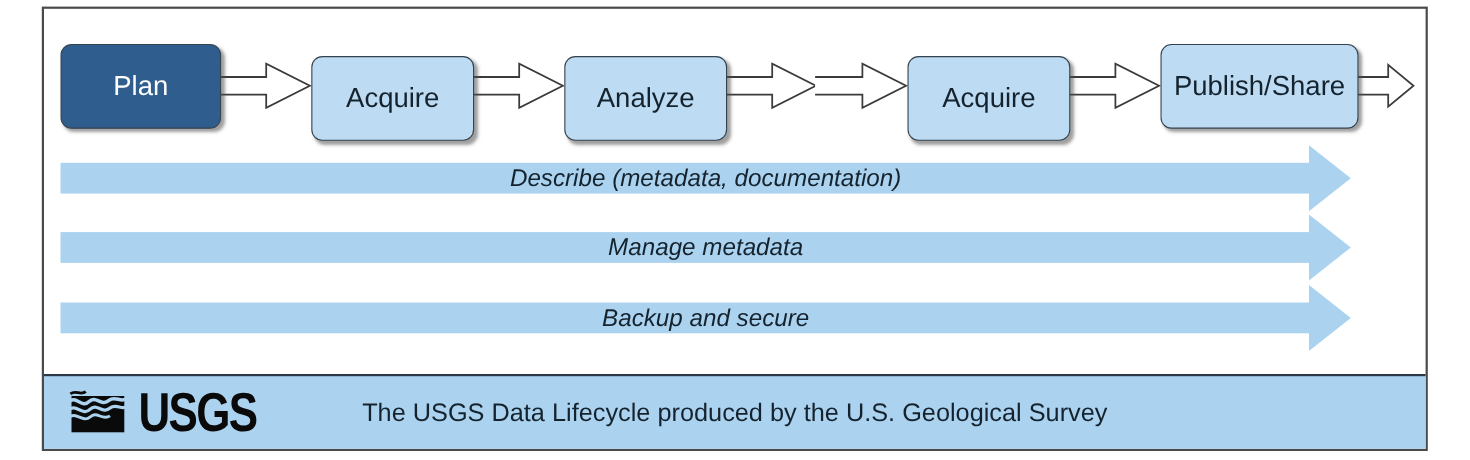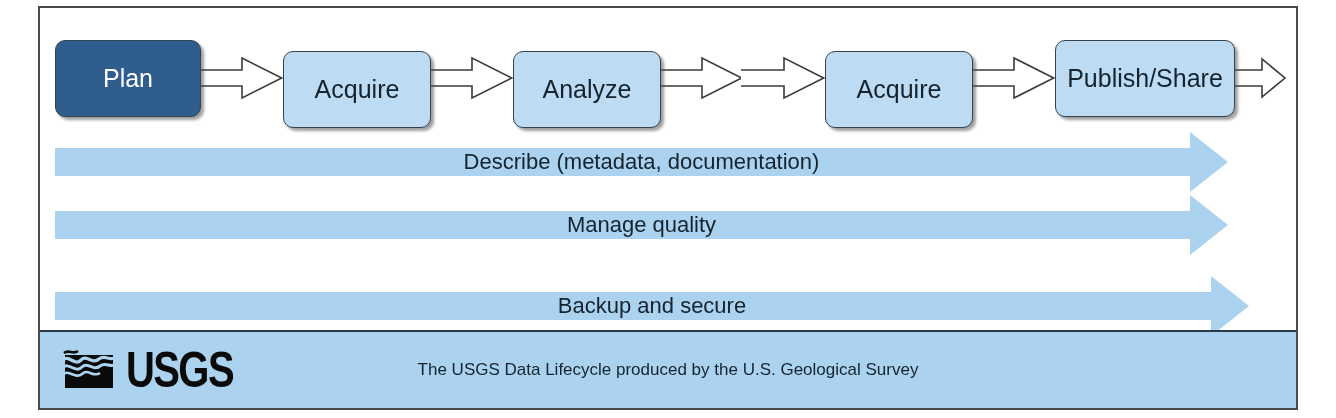--- a/index.html
+++ b/index.html
@@ -41,61 +41,61 @@
     position:relative;z-index:2;box-sizing:border-box;
   }
   .w146{width:146px;} .w148{width:148px;margin-top:23px;} .w180{width:180px;}
   .stage-primary{background:var(--dark-blue);color:#fff;}
   .connector{flex:1 1 52px;height:46px;min-width:30px;position:relative;z-index:1;margin:0 -2px;}
   .connector svg{width:100%;height:100%;display:block;}
   .connector-end{flex:0 0 55px;margin-right:0;}
   .flow-arrow-path{fill:#fff;stroke:#3B3B3B;stroke-width:1.6;vector-effect:non-scaling-stroke;}
   
   .activity-bar{
-    position:absolute;left:15px;width:1173px;height:60px;
+    position:absolute;left:15px;width:1173px;height:60px;font-style:italic;
   }
   .bar-shaft{
     position:absolute;left:0;right:38px;top:16px;bottom:16px;
     background:var(--bar-blue);
   }
   .bar-head{
     position:absolute;right:0;top:0;width:0;height:0;
     border-left:38px solid var(--bar-blue);
     border-top:30px solid transparent;
     border-bottom:30px solid transparent;
   }
   .bar-label{
     position:absolute;inset:0;
     display:flex;align-items:center;justify-content:center;
     font-size:22px;color:var(--text-dark);line-height:1;
   }
-  .bar-1{top:124px;} .bar-2{top:187px;} .bar-3{top:268px;padding-left:21px;}
+  .bar-1{top:124px;} .bar-2{top:187px;} .bar-3{top:251px;}
   
   .footer{
-    position:absolute;left:0;right:0;bottom:0;height:78px;
+    position:absolute;left:0;right:0;bottom:0;height:68px;
     background:var(--bar-blue);
     border-top:2px solid #2B3947;
     box-sizing:border-box;
     display:flex;align-items:center;
   }
   .logo-group{
     display:flex;align-items:center;
     padding-left:22px;flex:0 0 auto;
   }
   .logo-mark{display:block;}
   .usgs-word{
     font-size:50px;font-weight:bold;color:var(--logo-black);
     letter-spacing:-2px;
     transform:scaleX(0.8);transform-origin:left center;
     margin-left:4px;line-height:1;
   }
   .footer-caption{
     position:absolute;left:0;right:0;top:0;bottom:0;
     display:flex;align-items:center;justify-content:center;
-    font-size:17px;color:var(--text-dark);
+    font-size:23px;color:var(--text-dark);
     pointer-events:none;
   }
 </style>
 </head>
 <body>
 
 <div class="canvas">
   <div class="frame">
 
     <div class="stages-row">
@@ -147,21 +147,21 @@
     </div>
 
     <div class="activity-bar bar-1">
       <div class="bar-shaft"></div>
       <div class="bar-head"></div>
       <div class="bar-label">Describe (metadata, documentation)</div>
     </div>
     <div class="activity-bar bar-2">
       <div class="bar-shaft"></div>
       <div class="bar-head"></div>
-      <div class="bar-label">Manage quality</div>
+      <div class="bar-label">Manage metadata</div>
     </div>
     <div class="activity-bar bar-3">
       <div class="bar-shaft"></div>
       <div class="bar-head"></div>
       <div class="bar-label">Backup and secure</div>
     </div>
 
     <div class="footer">
       <div class="logo-group">
         <svg class="logo-mark" width="60" height="46" viewBox="0 0 60 46">

